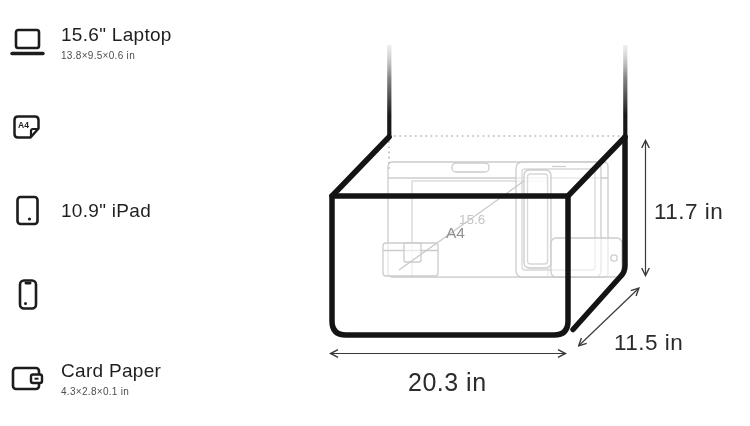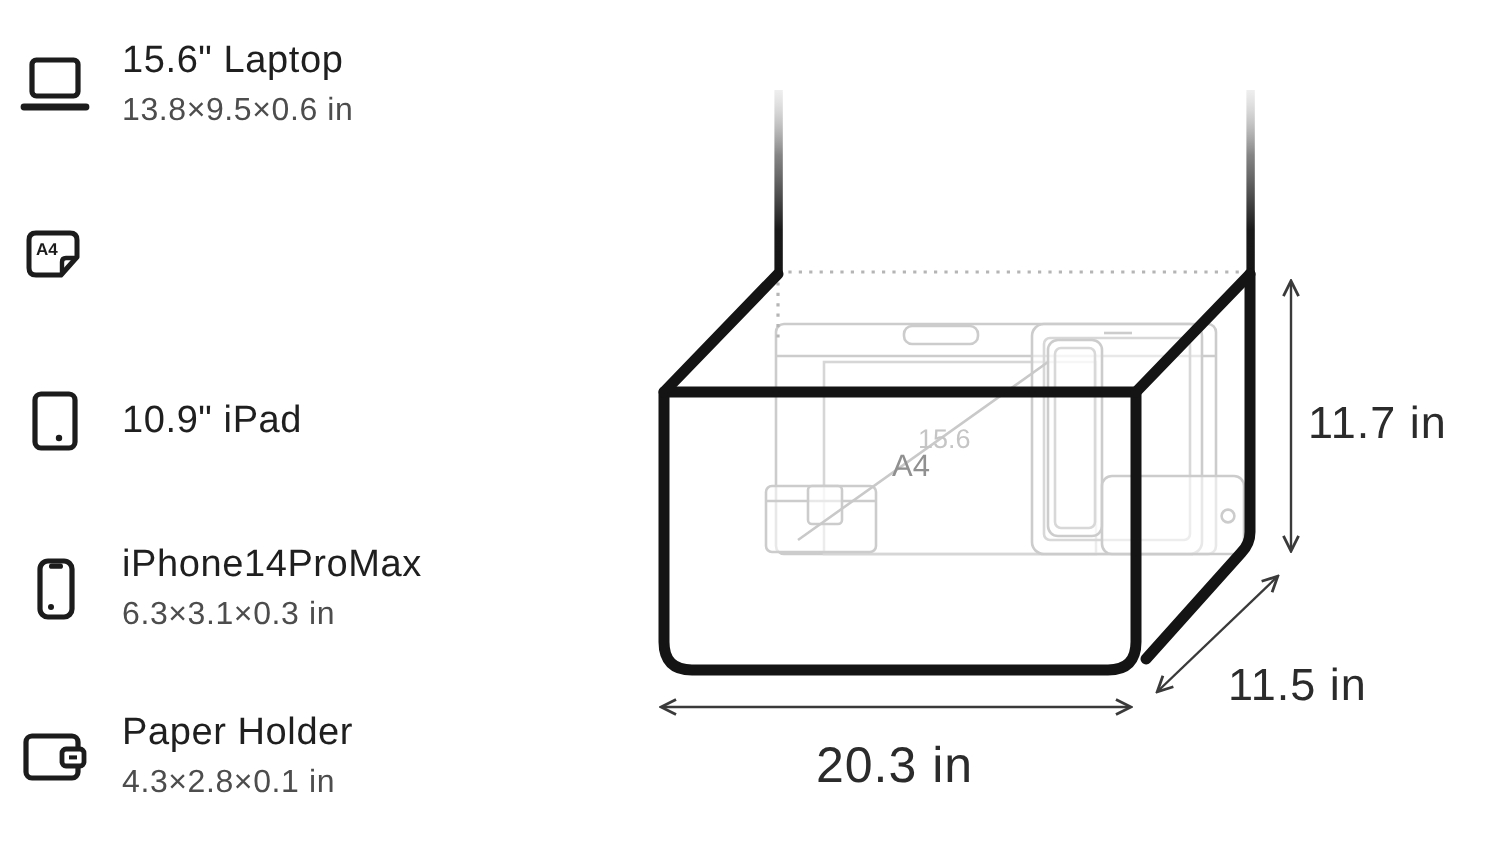--- a/index.html
+++ b/index.html
@@ -7,21 +7,21 @@
     position:relative;width:750px;height:426px;background:#ffffff;
     font-family:"Liberation Sans","DejaVu Sans",sans-serif;overflow:hidden;
   }
   
   .list{position:absolute;left:8px;top:11px;width:290px;}
   .row{display:flex;align-items:center;height:63px;margin-bottom:21px;}
   .icon{width:38px;height:38px;flex:0 0 38px;margin-right:15px;
         display:flex;align-items:center;justify-content:center;}
   .icon svg{display:block;}
   .t{font-size:19px;color:#1f1f1f;letter-spacing:.3px;line-height:1.15;}
-  .d{font-size:16px;color:#4d4d4d;letter-spacing:.3px;margin-top:5px;}
+  .d{font-size:10px;color:#4d4d4d;letter-spacing:.3px;margin-top:5px;}
   
   .diagram{position:absolute;left:0;top:0;width:750px;height:426px;}
   .dim-text{font-family:"Liberation Sans","DejaVu Sans",sans-serif;fill:#2b2b2b;letter-spacing:.5px;}
   .faint-text{font-family:"Liberation Sans","DejaVu Sans",sans-serif;}
 </style>
 </head>
 <body>
 
 <div class="stage">
 
@@ -65,36 +65,32 @@
     </div>
 
     <div class="row">
       <div class="icon">
         <svg width="34" height="36" viewBox="0 0 34 36">
           <rect x="10" y="3.5" width="16" height="28" rx="4" fill="none" stroke="#1c1c1c" stroke-width="2.6"></rect>
           <rect x="14.5" y="4.8" width="7" height="2.6" rx="1.3" fill="#1c1c1c"></rect>
           <circle cx="15.5" cy="26.5" r="1.5" fill="#1c1c1c"></circle>
         </svg>
       </div>
-      <div class="texts">
-        <div class="t">iPhone14ProMax</div>
-        <div class="d">6.3×3.1×0.3 in</div>
-      </div>
     </div>
 
     <div class="row">
       <div class="icon">
         <svg width="36" height="32" viewBox="0 0 36 32">
           <rect x="4" y="5" width="26" height="21" rx="3" fill="none" stroke="#1c1c1c" stroke-width="2.6"></rect>
           <rect x="22" y="11.5" width="11" height="8.5" rx="2" fill="#ffffff" stroke="#1c1c1c" stroke-width="2.4"></rect>
           <line x1="25.5" y1="15.7" x2="29.5" y2="15.7" stroke="#1c1c1c" stroke-width="2"></line>
         </svg>
       </div>
       <div class="texts">
-        <div class="t">Paper Holder</div>
+        <div class="t">Card Paper</div>
         <div class="d">4.3×2.8×0.1 in</div>
       </div>
     </div>
 
   </div>
 
   <svg class="diagram" viewBox="0 0 750 426">
     <defs>
       <linearGradient id="strapFade" x1="0" y1="0" x2="0" y2="1">
         <stop offset="0" stop-color="#bdbdbd" stop-opacity="0.25"></stop>

